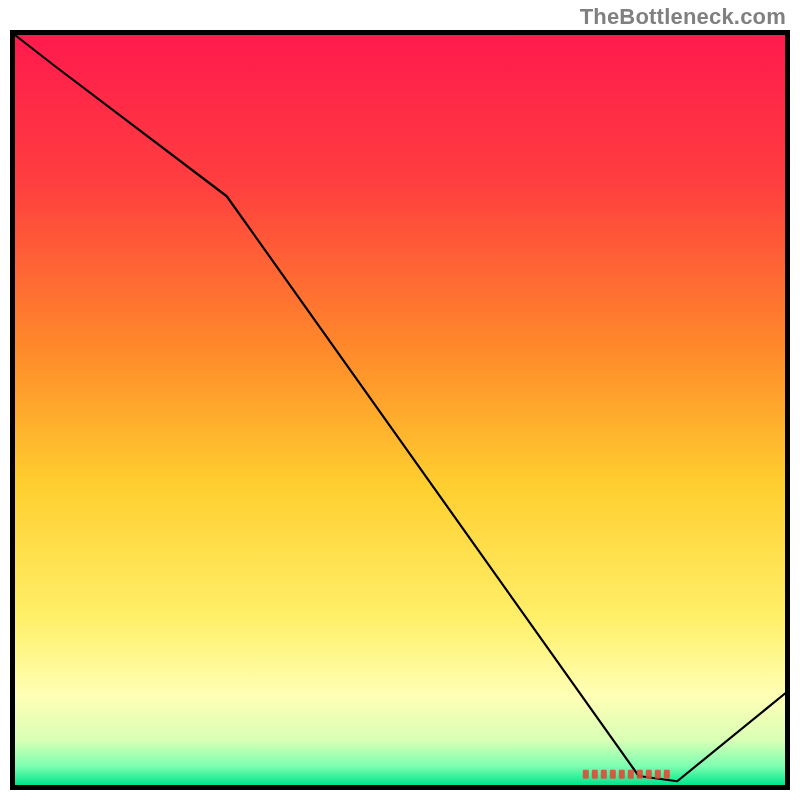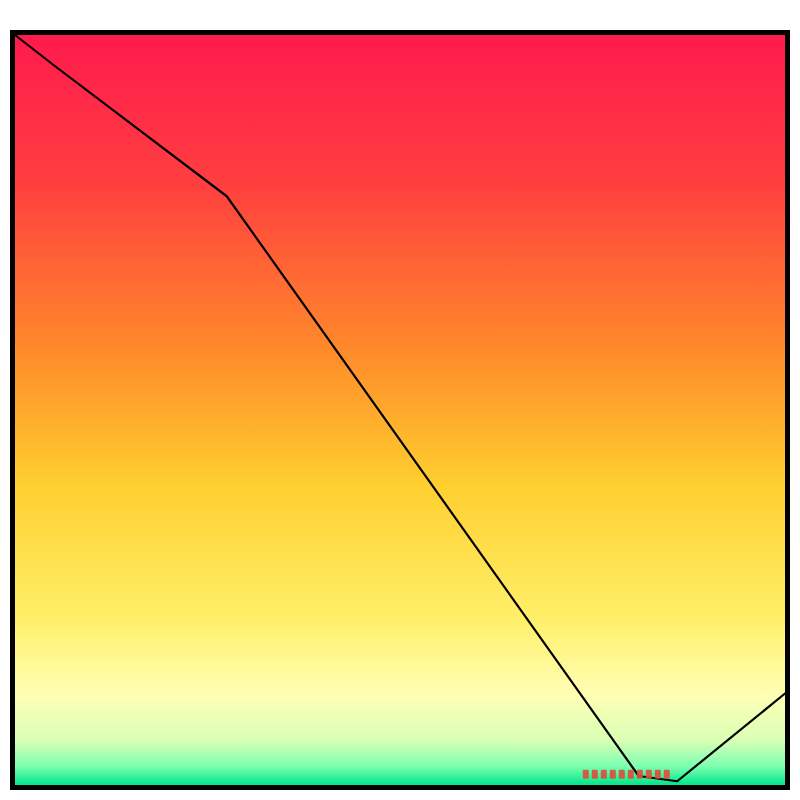--- a/index.html
+++ b/index.html
@@ -34,20 +34,21 @@
   }
   svg {
     display: block;
   }
 </style>
 </head>
 <body>
 
 <div class="wrap">
 
+  <div class="attribution">TheBottleneck.com</div>
 
   <div class="chart-frame">
     <svg id="chart-svg" width="780" height="760" viewBox="0 0 780 760">
       <defs>
         <linearGradient id="bg-grad" x1="0" y1="0" x2="0" y2="1">
             <stop offset="0.00%" stop-color="#ff1a4d"></stop>
             <stop offset="20.00%" stop-color="#ff3f3f"></stop>
             <stop offset="42.00%" stop-color="#ff8a2a"></stop>
             <stop offset="60.00%" stop-color="#ffcf2f"></stop>
             <stop offset="78.00%" stop-color="#fff06a"></stop>

